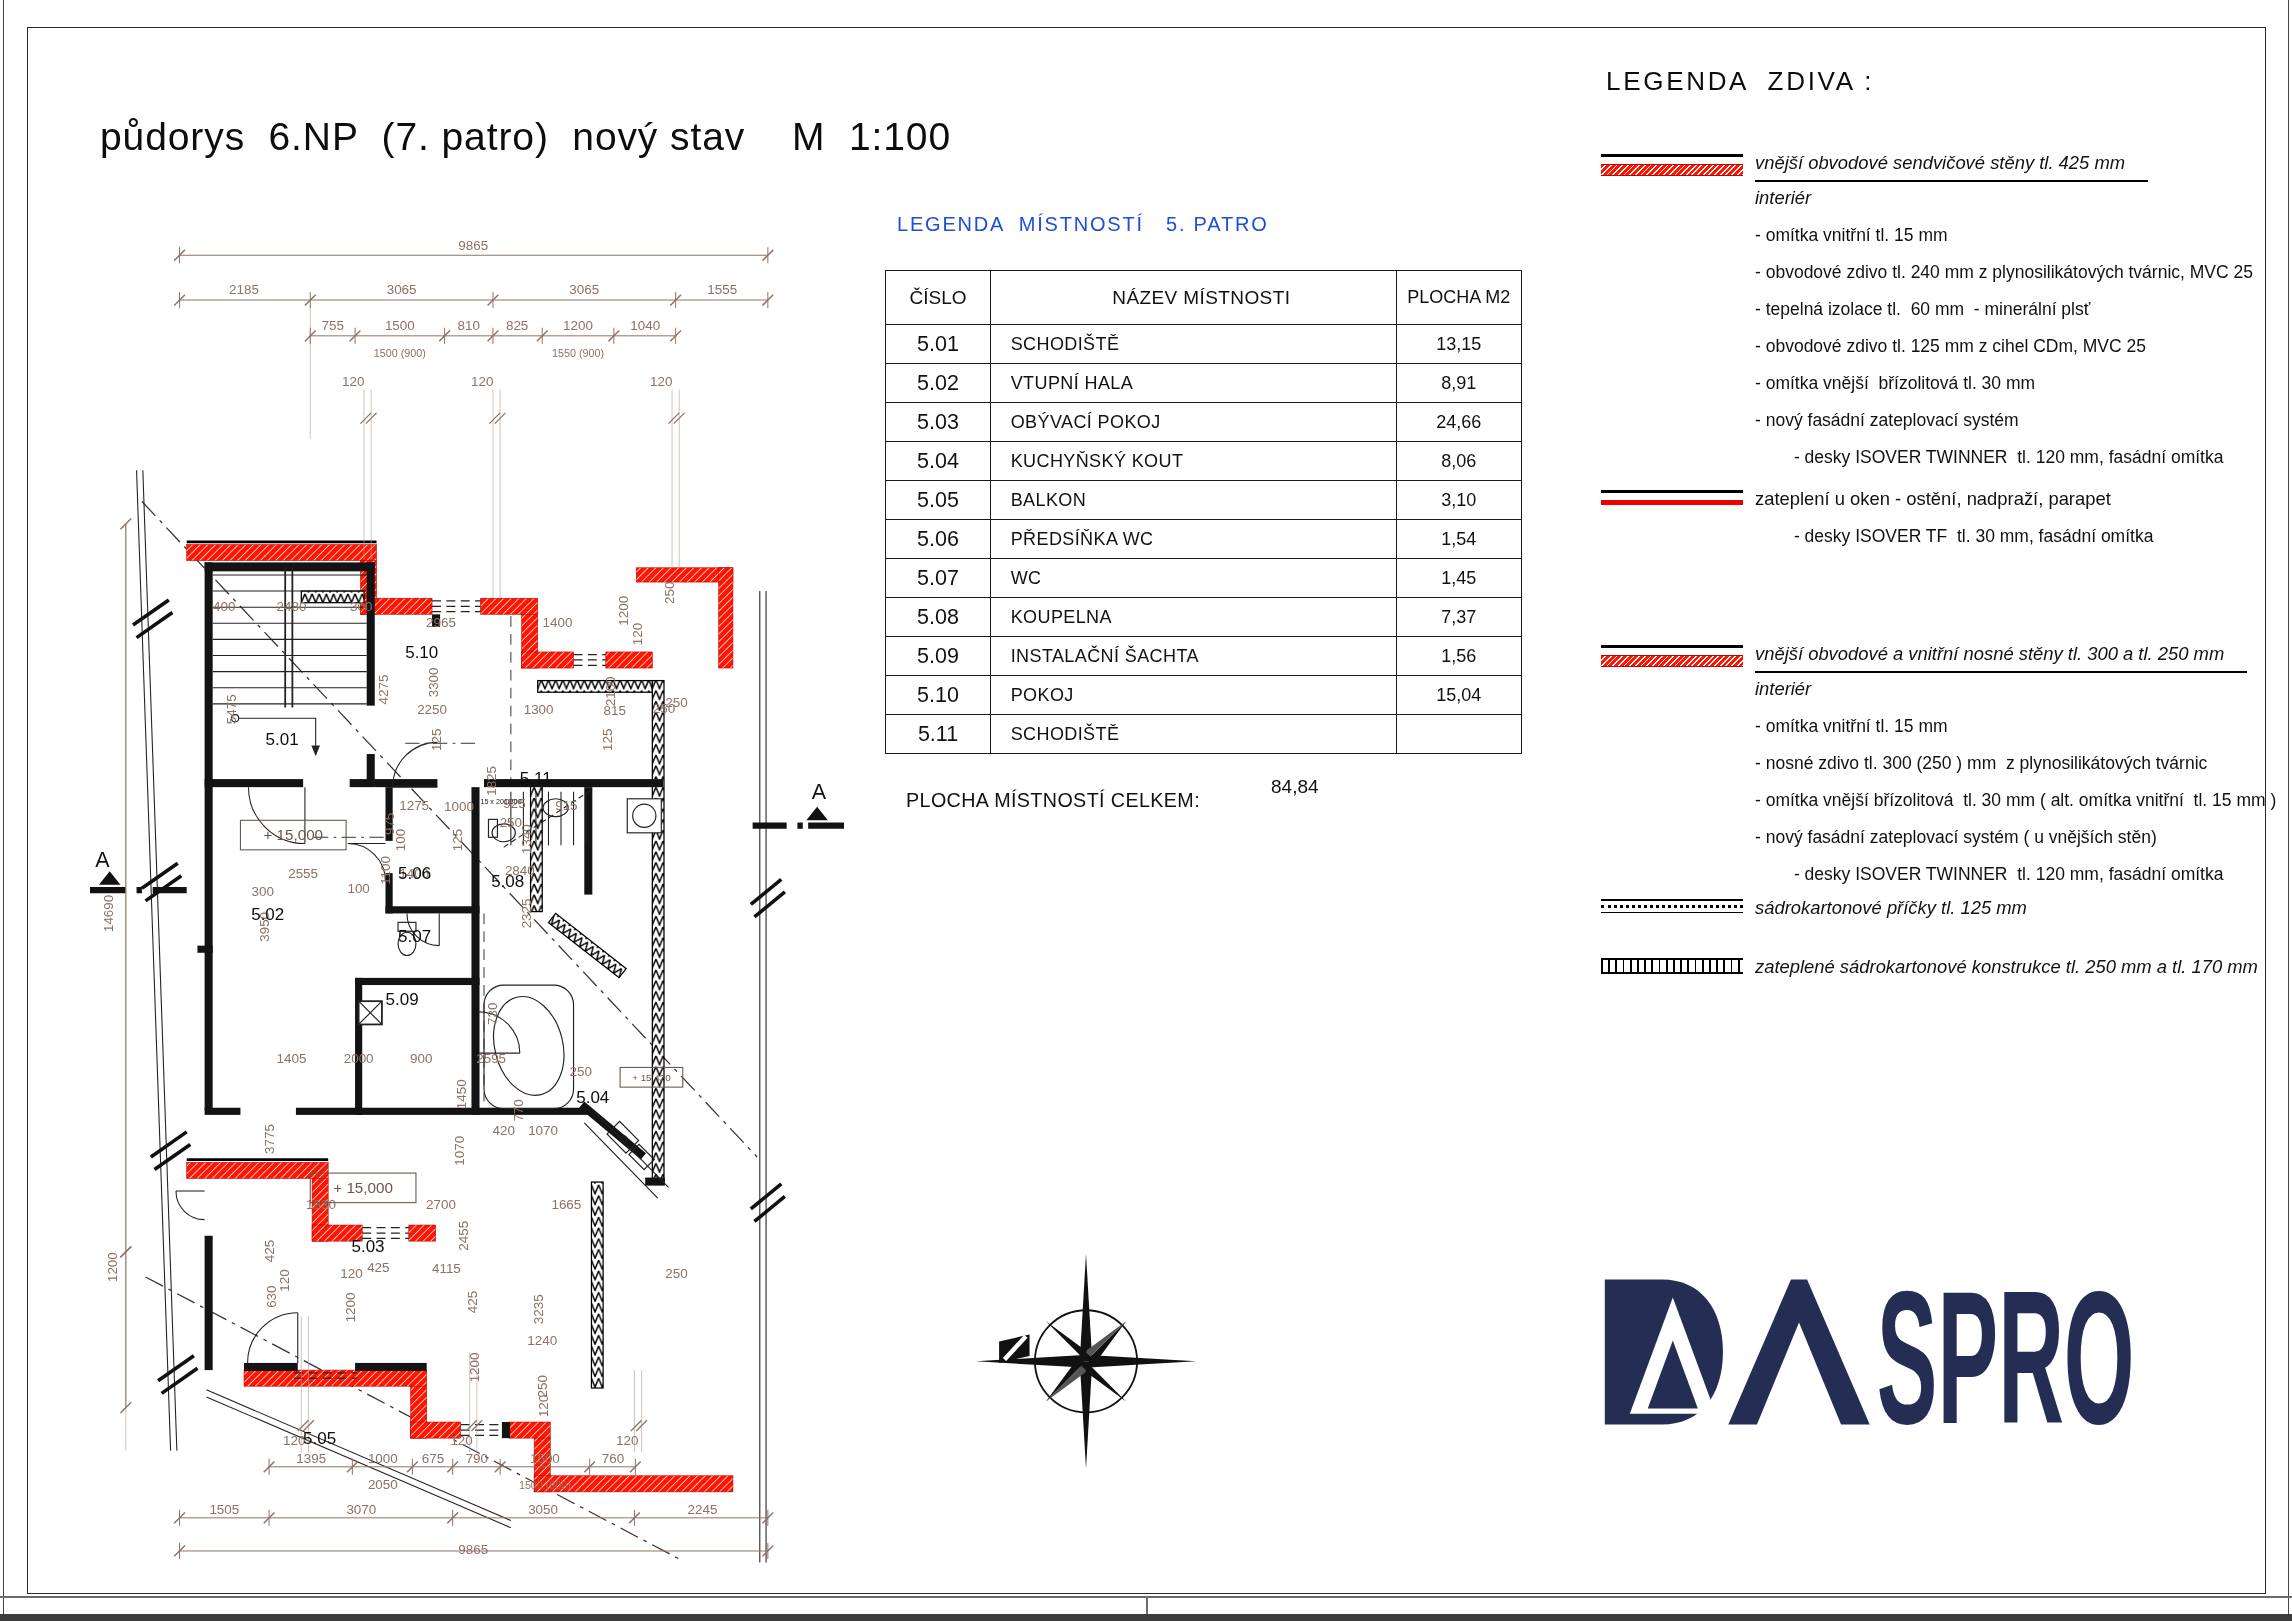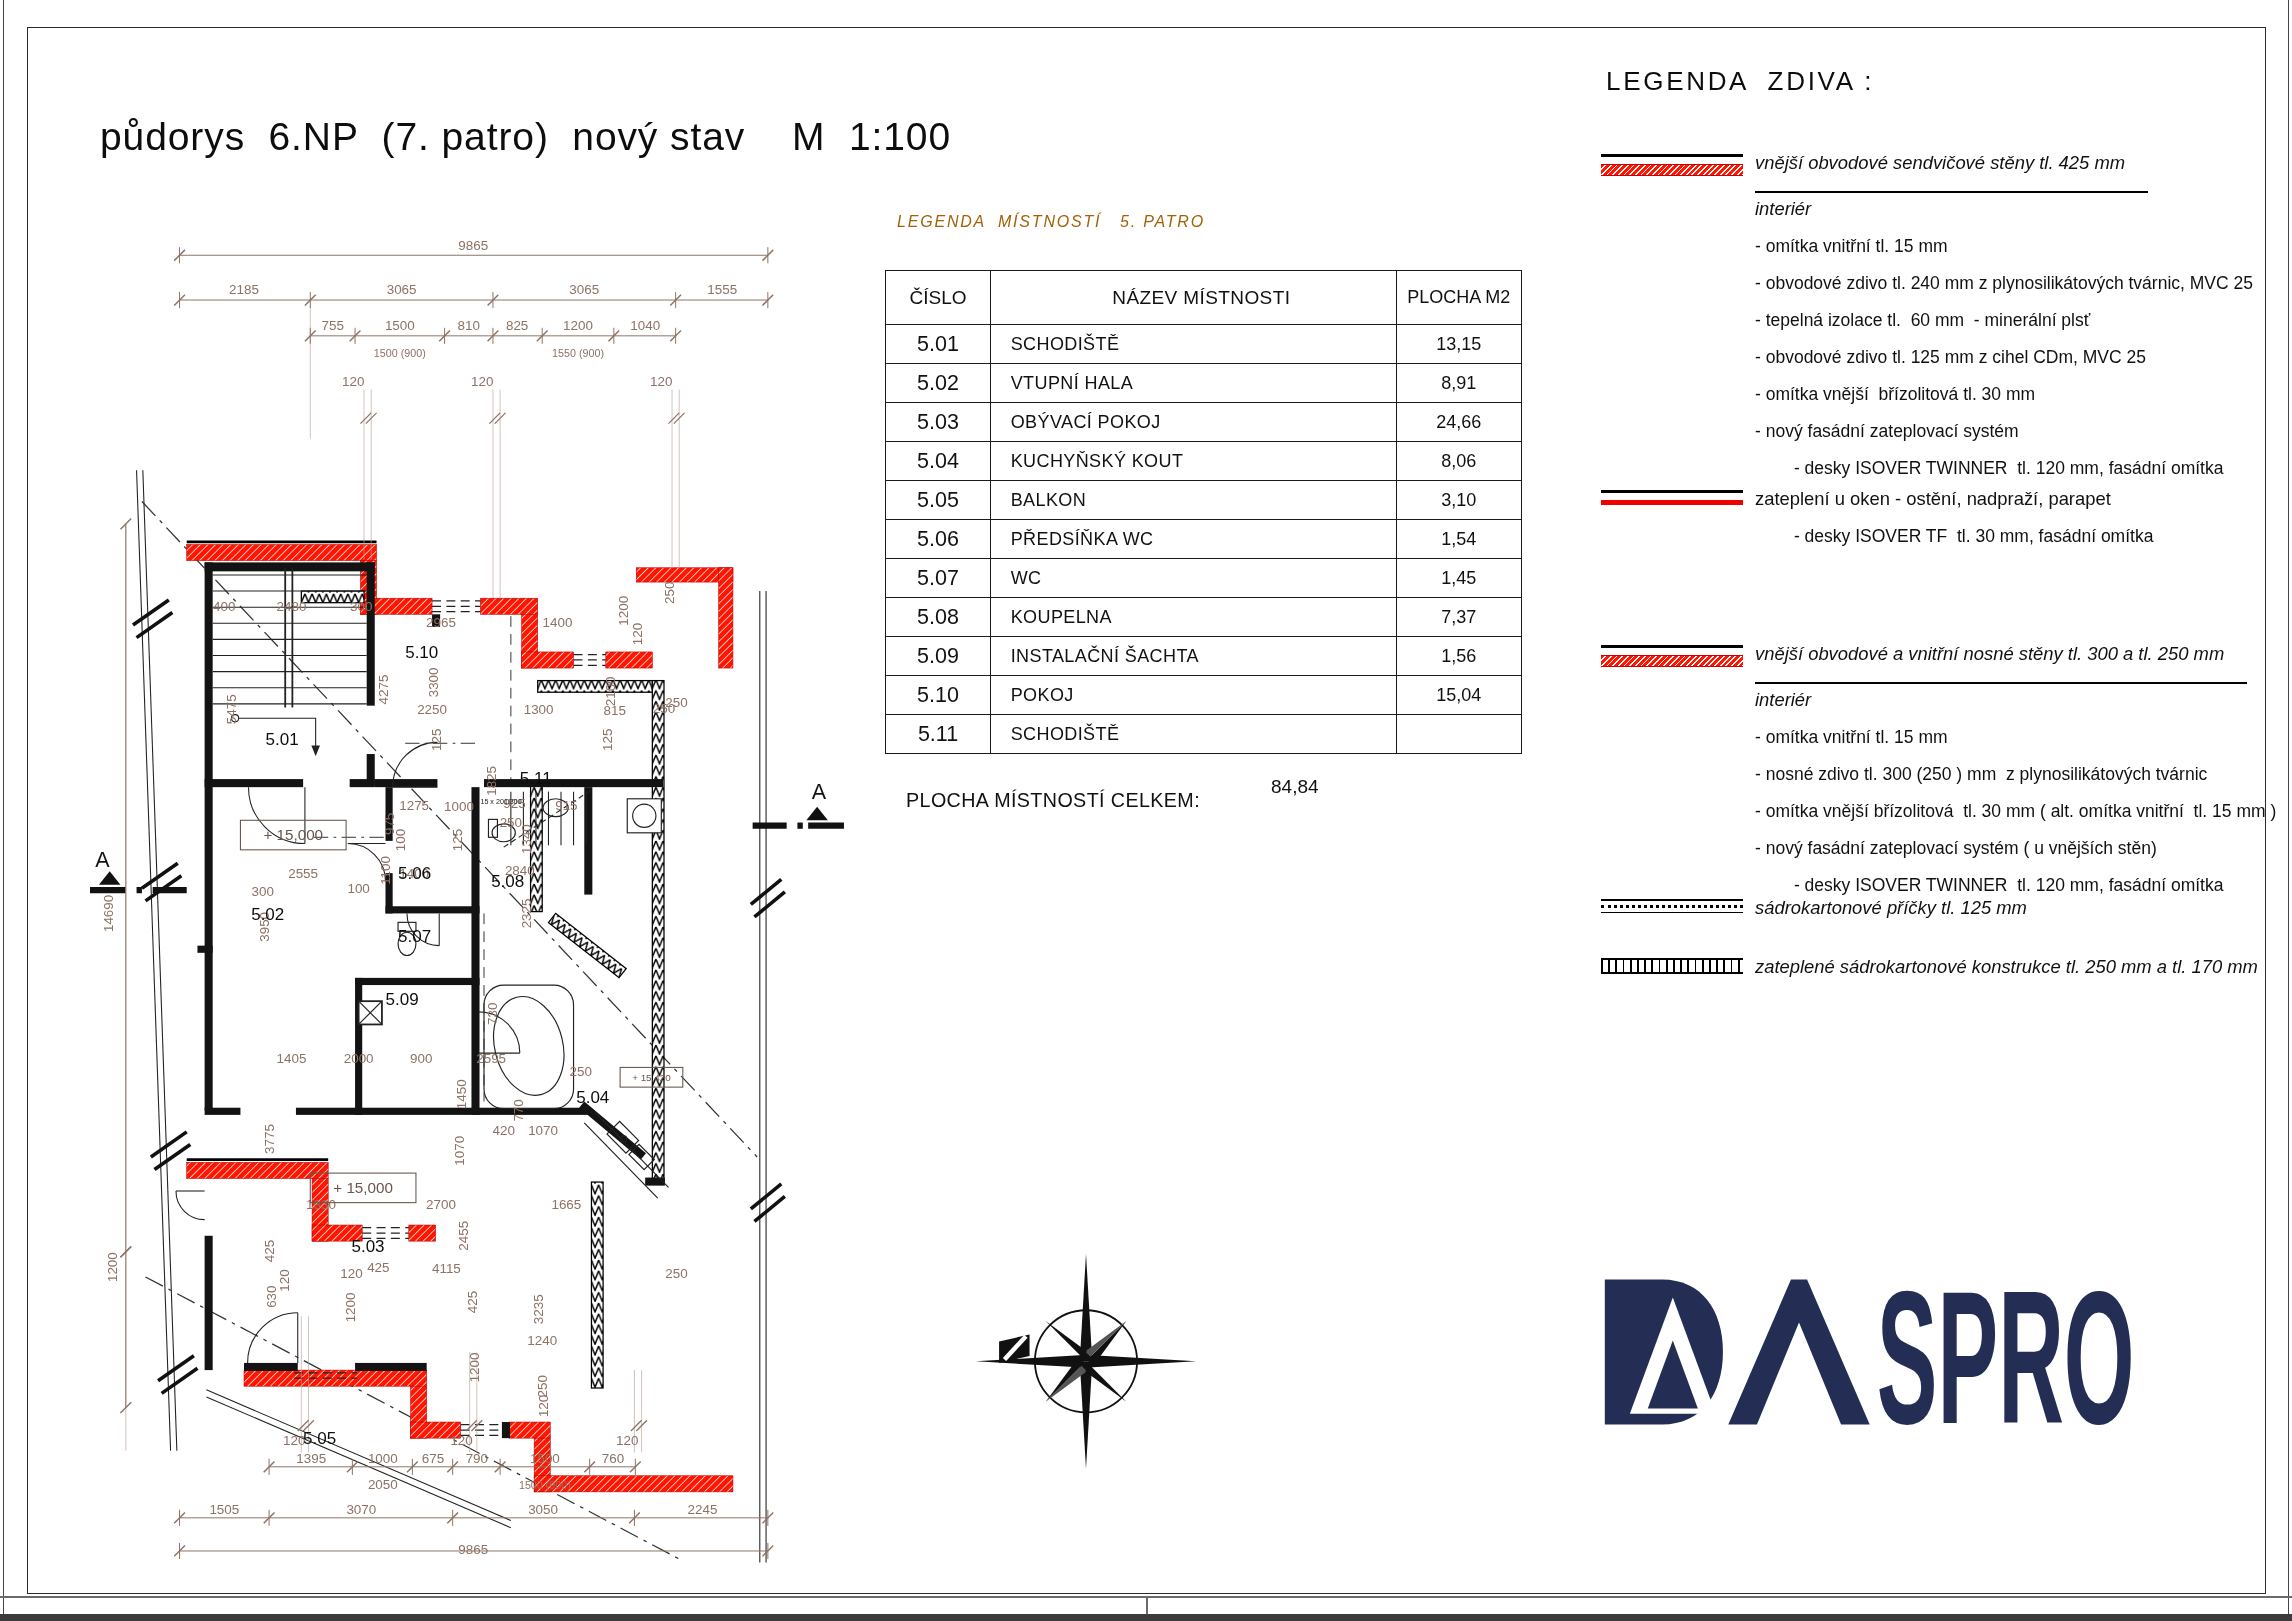--- a/index.html
+++ b/index.html
@@ -9,21 +9,21 @@
   .frame{position:absolute;left:27px;top:27px;width:2237px;height:1565px;border:1.3px solid #2a2a2a;}
   .edgeL{position:absolute;left:2.7px;top:0;width:0.9px;height:1621px;background:#444;}
   .edgeR{position:absolute;left:2288px;top:0;width:0.9px;height:1621px;background:#444;}
   .botline{position:absolute;left:0;top:1596px;width:2293px;height:1.8px;background:#6a6a6a;}
   .botdiv{position:absolute;left:1146px;top:1596px;width:1.8px;height:25px;background:#6a6a6a;}
   .botstrip{position:absolute;left:0;top:1614px;width:2293px;height:7.2px;background:#3c3c3c;}
 
   #title{position:absolute;left:100px;top:115px;font-size:39px;letter-spacing:0.9px;color:#0d0d0d;white-space:pre;}
 
   
-  #tabletitle{position:absolute;left:897px;top:213px;font-size:16px;letter-spacing:1.8px;color:#a16207;white-space:pre;font-style:italic;}
+  #tabletitle{position:absolute;left:897px;top:213px;font-size:20px;letter-spacing:1.8px;color:#1d4ed8;white-space:pre;}
   #roomtable{position:absolute;left:885px;top:270px;border-collapse:collapse;}
   #roomtable td{border:1.8px solid #1a1a1a;padding:0;vertical-align:middle;}
   #roomtable .c1{width:104px;text-align:center;font-size:21.5px;}
   #roomtable .c2{width:385px;text-align:left;padding-left:19.7px;font-size:18px;letter-spacing:0.4px;}
   #roomtable .c3{width:124px;text-align:center;font-size:18px;}
   #roomtable tr{height:39px;}
   #roomtable tr.hdr{height:54px;}
   #roomtable tr.hdr .c1{font-size:19px;}
   #roomtable tr.hdr .c2{text-align:center;padding-left:16px;font-size:19px;}
   #roomtable tr.hdr .c3{font-size:18px;}
@@ -31,21 +31,21 @@
   #totalrow .tl{position:absolute;left:0;top:12.5px;letter-spacing:0.4px;}
   #totalrow .tv{position:absolute;left:365px;top:0;font-size:19px;}
 
   
   #legtitle{position:absolute;left:1606px;top:66px;font-size:26px;letter-spacing:2.7px;color:#0d0d0d;white-space:pre;}
   .legitem{position:absolute;left:1601px;width:663px;}
   .legsym{position:absolute;left:0;top:1.8px;width:142px;}
   .legtext{position:absolute;left:154px;top:0;width:506px;}
   .leghead{font-size:18.4px;}
   .leghead.it{font-style:italic;}
-  .leghead.ul{display:inline-block;border-bottom:2.2px solid #000;padding-right:23px;padding-bottom:17px;}
+  .leghead.ul{display:inline-block;border-bottom:2.2px solid #000;padding-right:23px;padding-bottom:6px;}
   .legsub{font-style:italic;font-size:18.4px;margin-top:5.4px;}
   .legline{font-size:17.5px;margin-top:16px;white-space:pre;}
   
   .sym-black{height:3.6px;background:#000;}
   .sym-gap{height:6.3px;}
   .sym-redhatch{height:9.9px;border-top:0.9px solid #c00;border-bottom:0.9px solid #c00;
      background:repeating-linear-gradient(135deg,#ff1500 0 2.7px,#ffffff 2.7px 4px);}
   .sym-redline{height:5.4px;background:#ee0000;}
   .sym-dotted{height:0;border-top:3.6px dotted #000;margin-top:4.5px;margin-bottom:3.6px;}
   .sym-dotline{height:1.8px;background:#000;}

